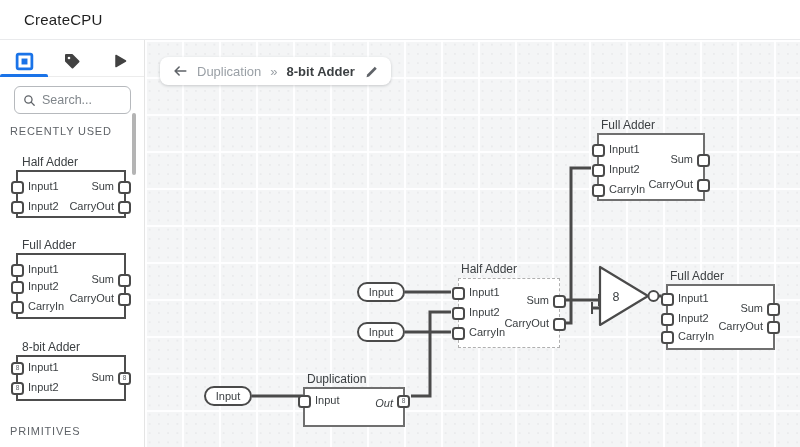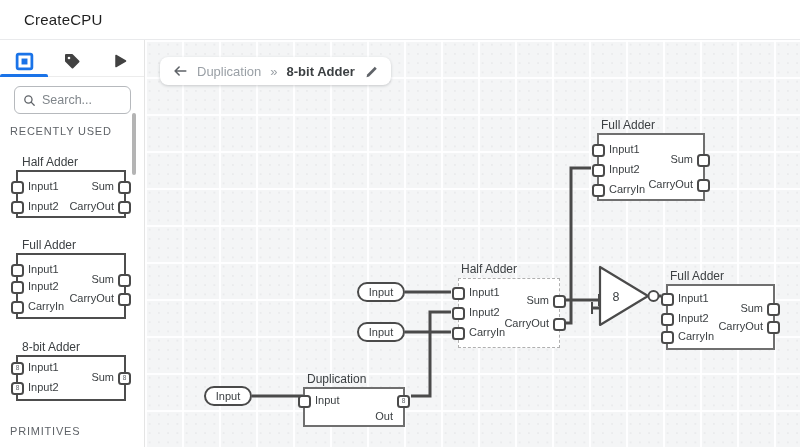--- a/index.html
+++ b/index.html
@@ -243,21 +243,21 @@
         <span class="plbl r" style="top:38px;">CarryOut</span>
       </div>
 
       <div class="cbox canvasbox" style="left:158px; top:340px; width:102px; height:40px;margin-top:7px;">
         <div class="ctitle">Duplication</div>
         <span class="port l" style="top:5.5px;"></span>
         <span class="plbl l" style="top:5px;">Input</span>
         <span class="port r" style="top:5.5px;">
             <span>8</span>
           </span>
-        <span class="plbl r" style="top:21px;">Out</span>
+        <span class="plbl r" style="top:8px;font-style:italic;">Out</span>
       </div>
 
       <div class="cbox canvasbox" style="left:521px; top:244px; width:109px; height:66px;">
         <div class="ctitle">Full Adder</div>
         <span class="port l" style="top:6.5px;"></span>
         <span class="plbl l" style="top:6px;">Input1</span>
         <span class="port l" style="top:26.5px;"></span>
         <span class="plbl l" style="top:26px;">Input2</span>
         <span class="port l" style="top:44.5px;"></span>
         <span class="plbl l" style="top:44px;">CarryIn</span>

